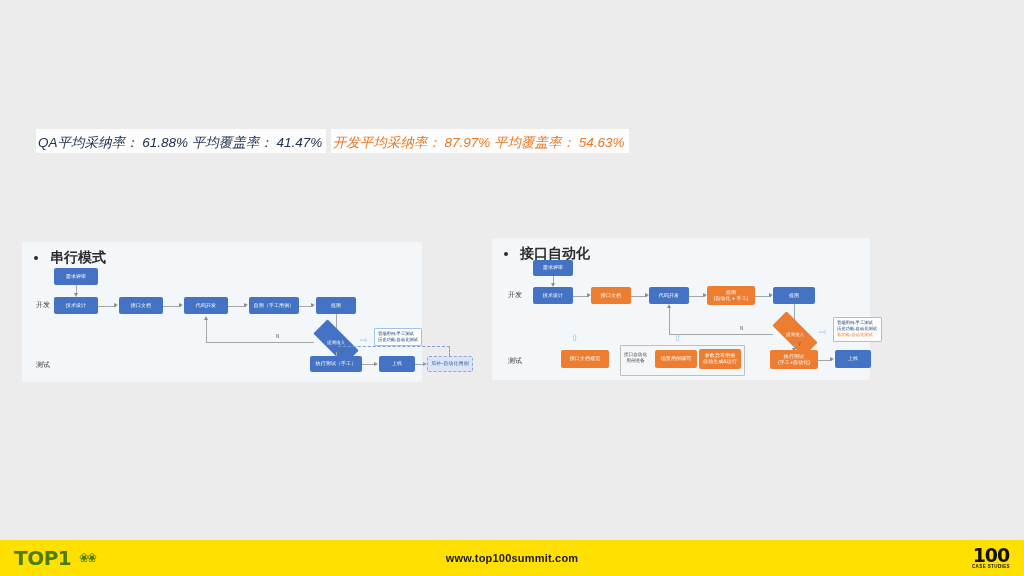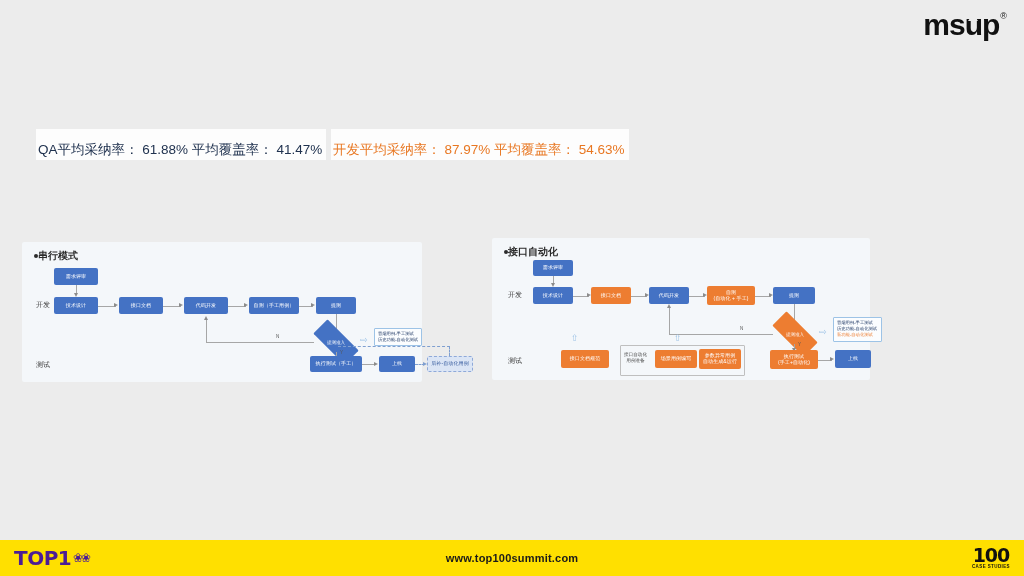--- a/index.html
+++ b/index.html
@@ -42,35 +42,35 @@
     border-right:16px solid transparent;border-top:10px solid #ffdd33;
   }
   .title{
     position:relative;z-index:1;
     font-size:27px;font-weight:700;color:#121212;white-space:nowrap;
     font-family:"DejaVu Sans","Liberation Sans",sans-serif;
   }
 
   
   .stats{position:absolute;left:36px;top:127px;}
-  .stat-line{background:#fdfdfd;display:inline-block;padding:12px 4px 1px 2px;white-space:nowrap;}
+  .stat-line{background:#fdfdfd;display:inline-block;padding:5px 4px 1px 2px;white-space:nowrap;font-style:italic;}
   .stat-line.qa{color:#20324f;font-size:13.5px;}
   .stat-line.dev{color:#e87722;font-size:13.5px;margin-top:2px;}
 
   
   .panel{
     position:absolute;background:#f4f7fa;border-radius:2px;
   }
   #panel-serial{left:22px;top:242px;width:400px;height:140px;}
   #panel-parallel{left:492px;top:238px;width:378px;height:142px;}
 
   .panel-head{
     position:absolute;left:12px;top:7px;
-    font-size:10px;font-weight:700;color:#2b2b2b;white-space:nowrap;
-    display:flex;align-items:center;gap:0;
+    font-size:14px;font-weight:700;color:#2b2b2b;white-space:nowrap;
+    display:flex;align-items:center;gap:12px;
   }
   .bullet{width:4px;height:4px;border-radius:50%;background:#2b2b2b;display:inline-block;}
 
   .lane-label{
     position:absolute;font-size:7px;color:#3a3a3a;white-space:nowrap;
   }
 
   
   .node{
     position:absolute;display:flex;align-items:center;justify-content:center;
@@ -134,44 +134,38 @@
   
   .footer{
     position:absolute;left:0;bottom:0;width:1024px;height:36px;background:#ffe000;
   }
   .footer-url{
     position:absolute;left:50%;top:50%;transform:translate(-50%,-50%);
     font-size:11px;font-weight:700;color:#1a1a1a;letter-spacing:.2px;
   }
   .top1{
     position:absolute;left:14px;top:50%;transform:translateY(-50%);
-    display:flex;align-items:center;gap:2px;
-    font-size:20px;font-weight:800;color:#4c1d95;letter-spacing:-.5px;
+    display:flex;align-items:center;gap:8px;
+    font-size:20px;font-weight:800;color:#4d7c0f;letter-spacing:-.5px;
     font-family:"DejaVu Sans","Liberation Sans",sans-serif;
   }
   .top1 .paws{font-size:12px;letter-spacing:-2px;}
   .cs100{
     position:absolute;right:14px;top:50%;transform:translateY(-50%);
     text-align:center;color:#111;
   }
   .cs100 .n{font-size:19px;font-weight:800;line-height:.95;letter-spacing:-1px;
     font-family:"DejaVu Sans","Liberation Sans",sans-serif;}
   .cs100 .c{font-size:4.5px;font-weight:700;letter-spacing:.4px;}
 </style>
 </head>
 <body>
 
 <div class="slide">
 
-  <div class="msup-logo">
-    <span>ms</span>
-      <span class="arrow-u"><span>u</span><span class="up"></span><span class="stem"></span></span>
-      <span>p</span>
-      <sup>®</sup>
-  </div>
 
 
   <div class="stats">
     <div class="stat-line qa">QA平均采纳率： 61.88%  平均覆盖率： 41.47%</div>
     <div class="stat-line dev">开发平均采纳率： 87.97% 平均覆盖率： 54.63%</div>
   </div>
 
   <div class="panel" id="panel-serial">
     <div class="panel-head">
       <i class="bullet"></i>

